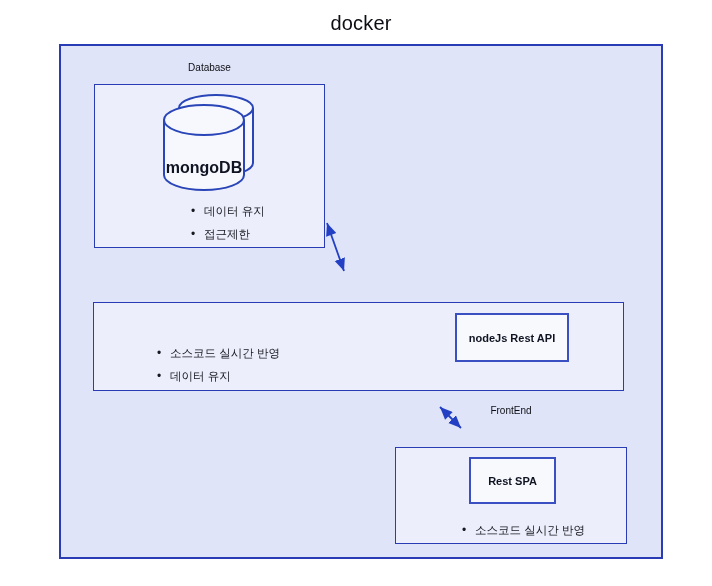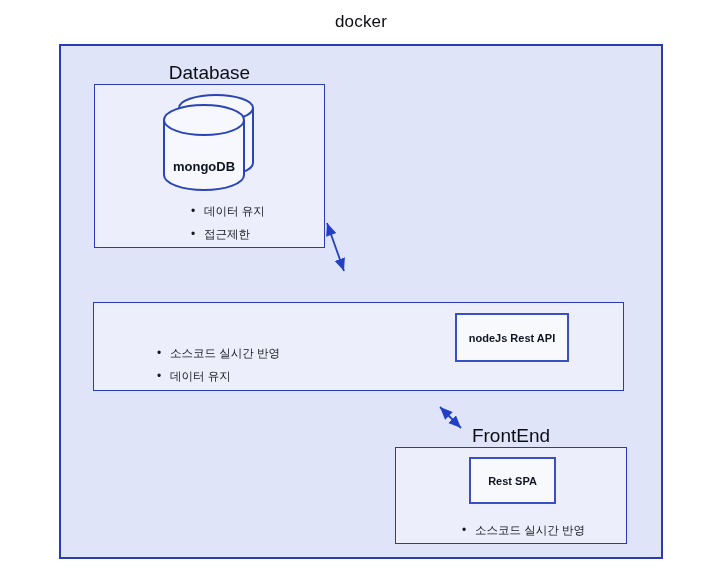--- a/index.html
+++ b/index.html
@@ -14,44 +14,44 @@
     height: 586px;
     background: #ffffff;
     overflow: hidden;
   }
   .diagram-title {
     position: absolute;
     left: 59px;
     top: 12px;
     width: 604px;
     text-align: center;
-    font-size: 17px;
+    font-size: 20px;
     font-weight: 400;
     color: #0d0e14;
     letter-spacing: 0.2px;
   }
   .outer-box {
     position: absolute;
     left: 59px;
     top: 44px;
     width: 604px;
     height: 515px;
     background: #dfe4f8;
     border: 2px solid #2a3cb5;
   }
   .section-label {
     position: absolute;
     text-align: center;
-    font-size: 19px;
+    font-size: 10px;
     font-weight: 400;
     color: #0d0e14;
   }
   .label-database { left: 94px;  top: 62px;  width: 231px; }
   .label-backend  { left: 310px; top: 280px; width: 100px; }
-  .label-frontend { left: 395px; top: 425px; width: 232px; }
+  .label-frontend { left: 395px; top: 405px; width: 232px; }
   .section-box {
     position: absolute;
     background: #eceefb;
     border: 1.6px solid #2a3cb5;
   }
   .box-database { left: 94px;  top: 84px;  width: 231px; height: 164px; }
   .box-backend  { left: 93px;  top: 302px; width: 531px; height: 89px; padding-left: 13px;  }
   .box-frontend { left: 395px; top: 447px; width: 232px; height: 97px;  }
   .component-box {
     position: absolute;
@@ -73,21 +73,21 @@
     top: 8px;
     width: 98px;
     height: 102px;
   }
   .mongodb-label {
     position: absolute;
     left: 69px;
     top: 74px;
     width: 80px;
     text-align: center;
-    font-size: 13px;
+    font-size: 16px;
     font-weight: 700;
     color: #101322;
   }
   .bullet-list {
     position: absolute;
     list-style-position: outside;
     font-size: 11.5px;
     font-weight: 400;
     color: #17181f;
   }

